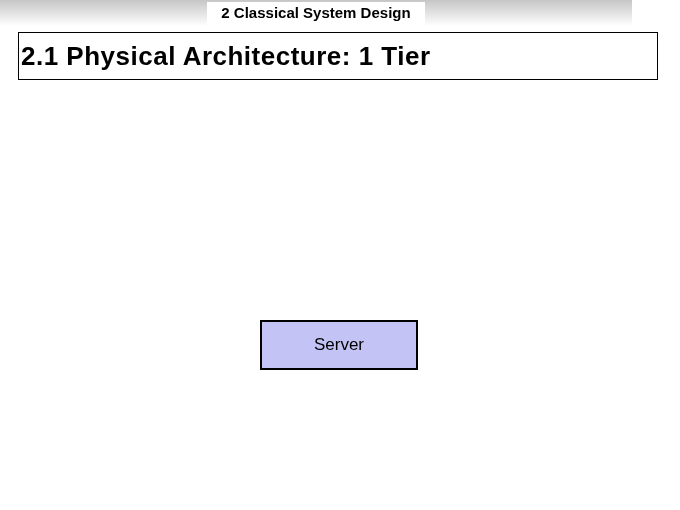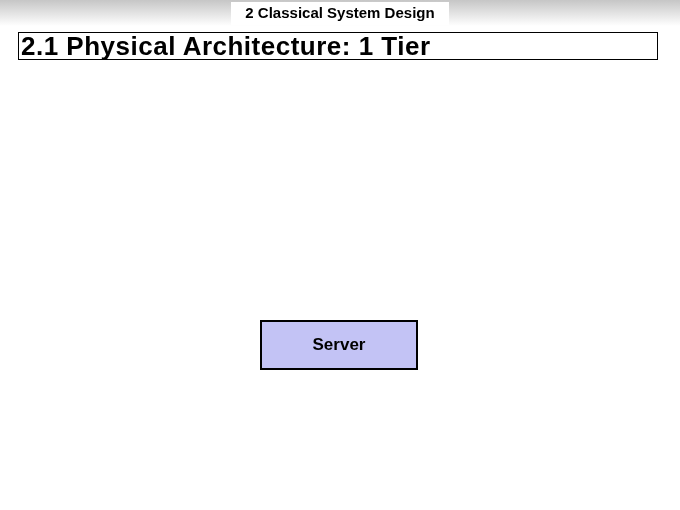--- a/index.html
+++ b/index.html
@@ -18,21 +18,21 @@
   .slide {
     position: absolute;
     inset: 0;
     background: #ffffff;
   }
   
   .header-strip {
     position: absolute;
     left: 0;
     top: 0;
-    width: 680px;
+    width: 632px;
     height: 26px;
     background: linear-gradient(to bottom, var(--header-grad-top, #c6c6c6) 0%, #ffffff 100%);
     display: flex;
     justify-content: center;
     align-items: flex-start;
     text-align: center;
   }
   .header-label {
     display: inline-block;
     margin-top: 2px;
@@ -42,21 +42,21 @@
     font-weight: bold;
     line-height: 18px;
     white-space: nowrap;
   }
   
   .title-box {
     position: absolute;
     left: 18px;
     top: 32px;
     width: 640px;
-    height: 28px;
+    height: 48px;
     border: 1px solid var(--border-color, #000000);
     background: #ffffff;
     box-sizing: border-box;
     display: flex;
     align-items: center;
   }
   .title-text {
     font-size: 26px;
     font-weight: bold;
     letter-spacing: 0.5px;
@@ -75,21 +75,21 @@
     background: var(--server-fill, #c3c3f5);
     border: 2px solid var(--border-color, #000000);
     display: flex;
     flex-direction: column;
     justify-content: center;
     align-items: center;
     text-align: center;
   }
   .server-line {
     font-size: 17px;
-    font-weight: bold;
+    font-weight: normal;
     line-height: 22px;
     white-space: nowrap;
   }
 </style>
 </head>
 <body style="--header-grad-top: #c6c6c6; --server-fill: #c3c3f5; --border-color: #000000;">
 
 <div class="slide">
 
   <div class="header-strip">

